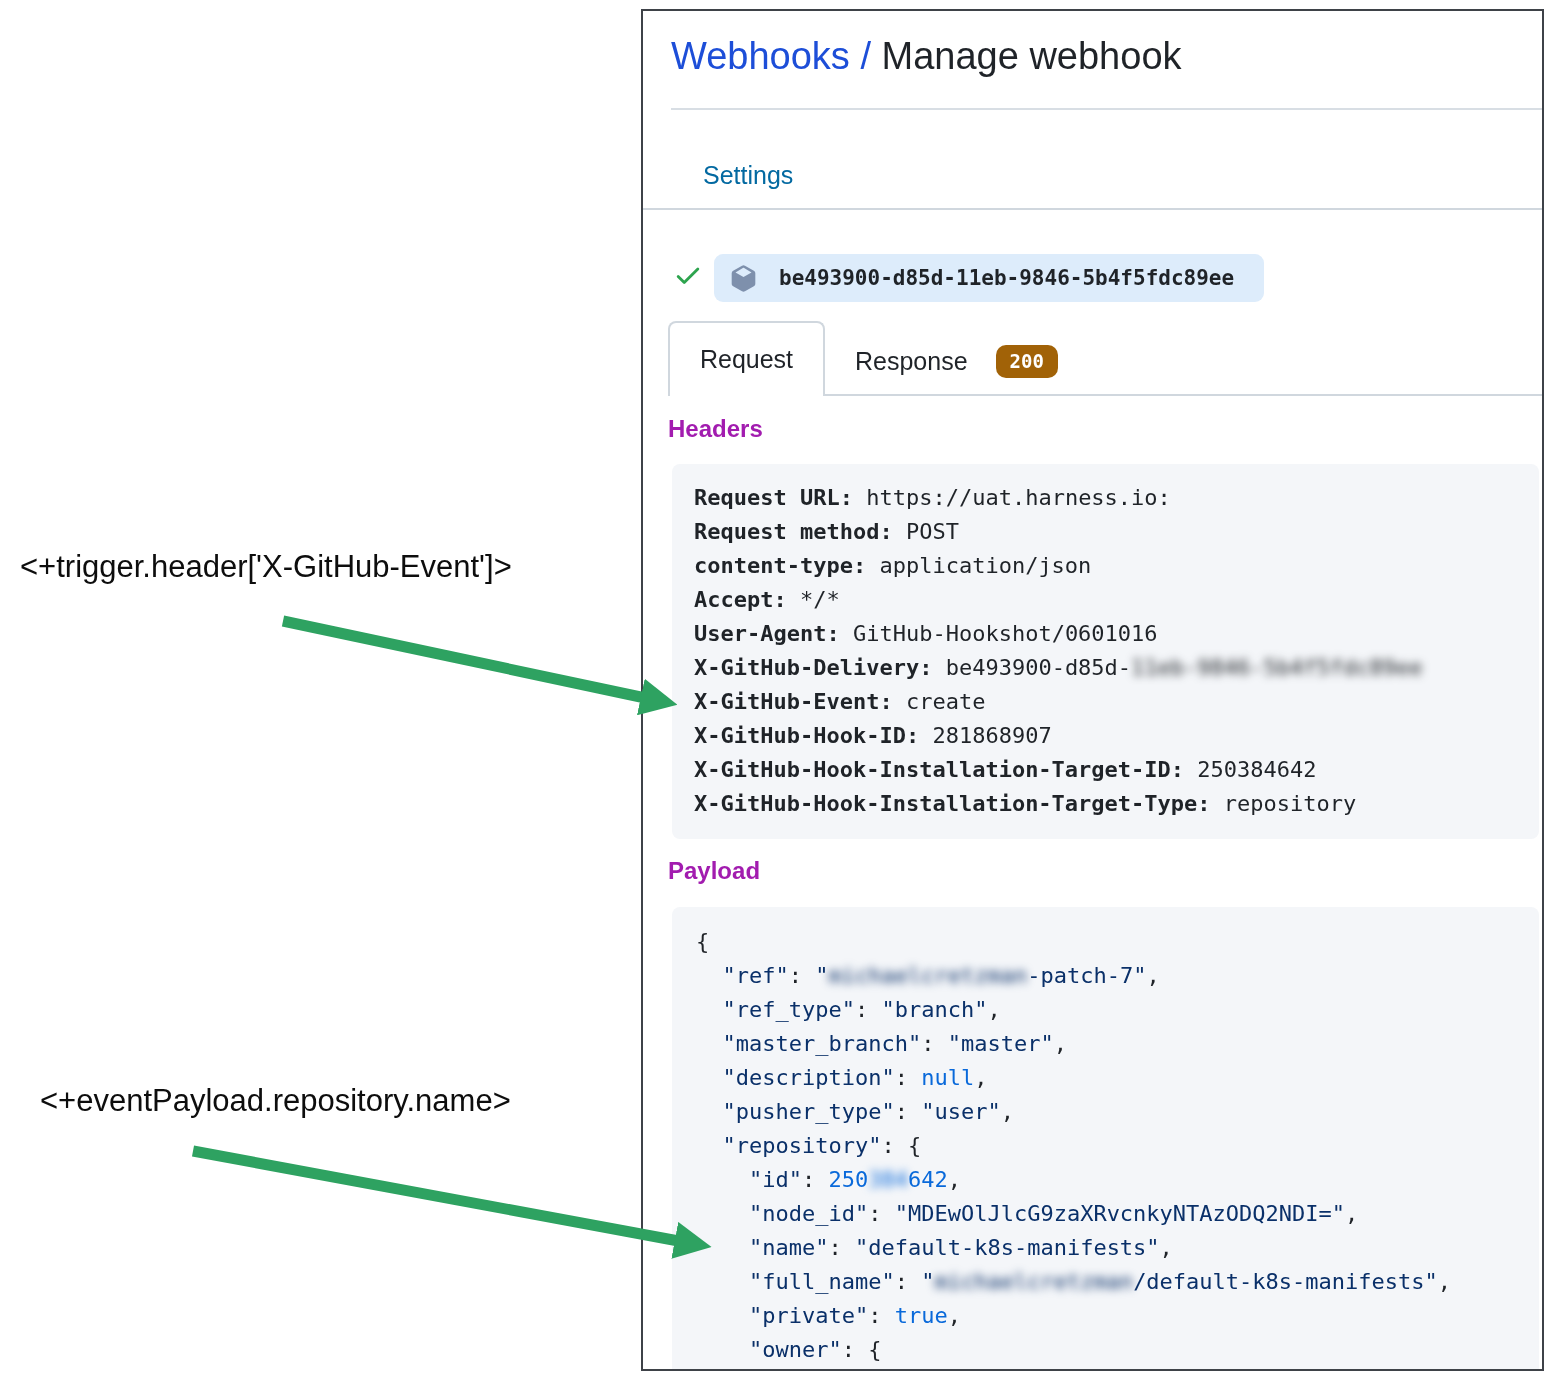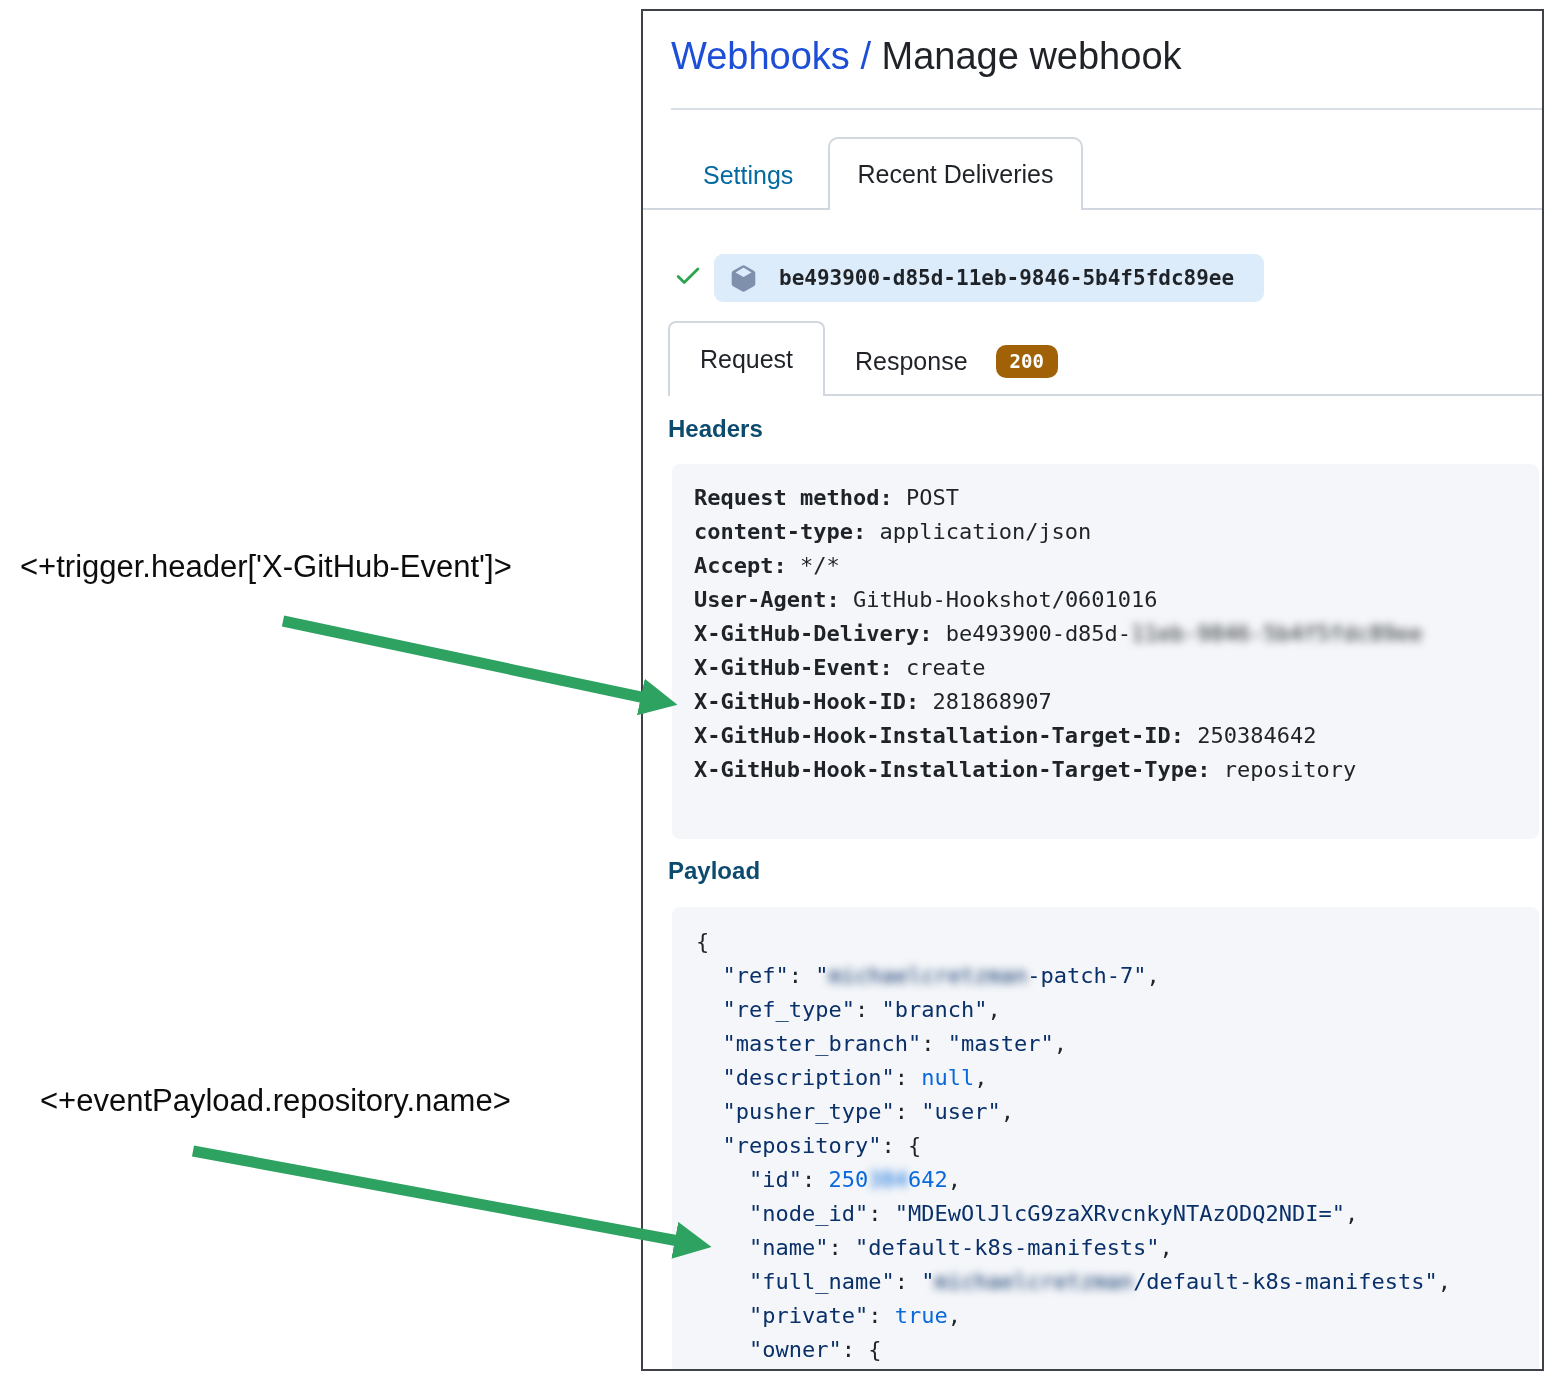--- a/index.html
+++ b/index.html
@@ -39,21 +39,21 @@
                   border:2px solid #d0d7de;border-bottom:none;border-radius:8px 8px 0 0;z-index:2;
                   display:flex;align-items:center;justify-content:center;
                   font-size:25px;font-weight:500;color:#1f2328;cursor:pointer;box-sizing:border-box;}
   .subtab-response{position:absolute;left:212px;top:330px;height:40px;display:flex;align-items:center;
                    font-size:25px;color:#1f2328;cursor:pointer;}
   .status-badge{margin-left:28px;background:#a16207;color:#ffffff;border-radius:10px;
                 font-family:"DejaVu Sans Mono",monospace;font-size:19px;font-weight:600;
                 padding:7px 14px;line-height:1;}
 
   
-  .sec-heading{position:absolute;left:25px;font-size:24px;font-weight:700;color:#0c4a6e;}
+  .sec-heading{position:absolute;left:25px;font-size:24px;font-weight:700;color:#a21caf;}
   #headers-heading{top:404px;}
   #payload-heading{top:846px;}
 
   
   .codebox{position:absolute;left:29px;right:3px;background:#f4f6f9;border-radius:8px;
            font-family:"DejaVu Sans Mono",monospace;font-size:22px;line-height:34px;color:#1f2328;}
   #headers-box{top:453px;height:375px;padding:17px 10px 0 22px;box-sizing:border-box;}
   #payload-box{top:896px;height:470px;padding:18px 10px 0 24px;box-sizing:border-box;white-space:pre;}
   .hrow{white-space:nowrap;}
   .hk{font-weight:700;}
@@ -91,21 +91,20 @@
   <div id="panel">
 
     <div class="title">
       <span class="crumb-link">Webhooks /</span>
       <span class="crumb-cur">Manage webhook</span>
     </div>
     <div class="title-divider"></div>
 
     <div class="tabline"></div>
     <div class="tab-settings">Settings</div>
-    <div class="tab-selected">Recent Deliveries</div>
 
     <svg class="check" viewBox="0 0 16 16">
       <path fill="currentColor" d="M13.78 4.22a.75.75 0 0 1 0 1.06l-7.25 7.25a.75.75 0 0 1-1.06 0L2.22 9.28a.75.75 0 0 1 1.06-1.06L6 10.94l6.72-6.72a.75.75 0 0 1 1.06 0Z"></path>
     </svg>
 
     <div class="delivery-pill">
       <svg class="pkg-icon" viewBox="0 0 16 16">
         <path fill="currentColor" d="M8.878.392a1.75 1.75 0 0 0-1.756 0l-5.25 3.045A1.75 1.75 0 0 0 1 4.951v6.098c0 .624.332 1.2.872 1.514l5.25 3.045a1.75 1.75 0 0 0 1.756 0l5.25-3.045c.54-.313.872-.89.872-1.514V4.951c0-.624-.332-1.2-.872-1.514L8.878.392ZM7.875 1.69a.25.25 0 0 1 .25 0l4.63 2.685L8 7.133 3.245 4.375l4.63-2.685ZM2.5 5.677v5.372c0 .09.047.171.125.216l4.625 2.683V8.432L2.5 5.677Zm6.25 8.271 4.625-2.683a.25.25 0 0 0 .125-.216V5.677L8.75 8.432v5.516Z"></path>
       </svg>
       <span class="delivery-id">be493900-d85d-11eb-9846-5b4f5fdc89ee</span>
@@ -113,20 +112,21 @@
 
     <div class="subtabline"></div>
     <div class="subtab-request">Request</div>
     <div class="subtab-response">
       <span>Response</span>
       <span class="status-badge">200</span>
     </div>
 
     <div class="sec-heading" id="headers-heading">Headers</div>
     <div class="codebox" id="headers-box">
+        <div class="hrow"><span class="hk">Request URL:</span> <span>https://uat.harness.io:</span></div>
         <div class="hrow"><span class="hk">Request method:</span> <span>POST</span></div>
         <div class="hrow"><span class="hk">content-type:</span> <span>application/json</span></div>
         <div class="hrow"><span class="hk">Accept:</span> <span>*/*</span></div>
         <div class="hrow"><span class="hk">User-Agent:</span> <span>GitHub-Hookshot/0601016</span></div>
         <div class="hrow"><span class="hk">X-GitHub-Delivery:</span> <span>be493900-d85d-</span><span class="redacted">11eb-9846-5b4f5fdc89ee</span></div>
         <div class="hrow"><span class="hk">X-GitHub-Event:</span> <span>create</span></div>
         <div class="hrow"><span class="hk">X-GitHub-Hook-ID:</span> <span>281868907</span></div>
         <div class="hrow"><span class="hk">X-GitHub-Hook-Installation-Target-ID:</span> <span>250384642</span></div>
         <div class="hrow"><span class="hk">X-GitHub-Hook-Installation-Target-Type:</span> <span>repository</span></div>
       </div>

